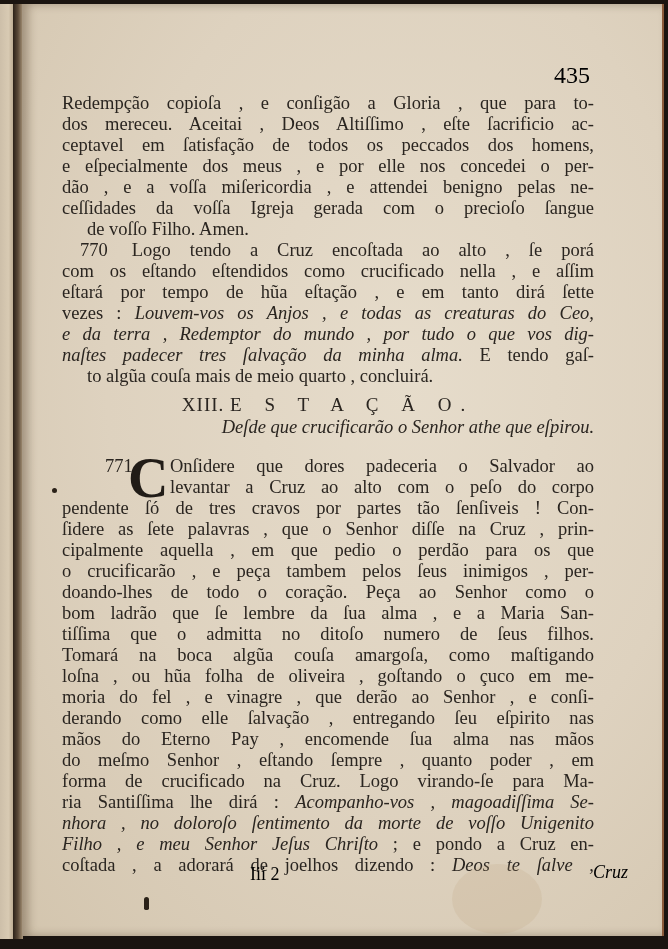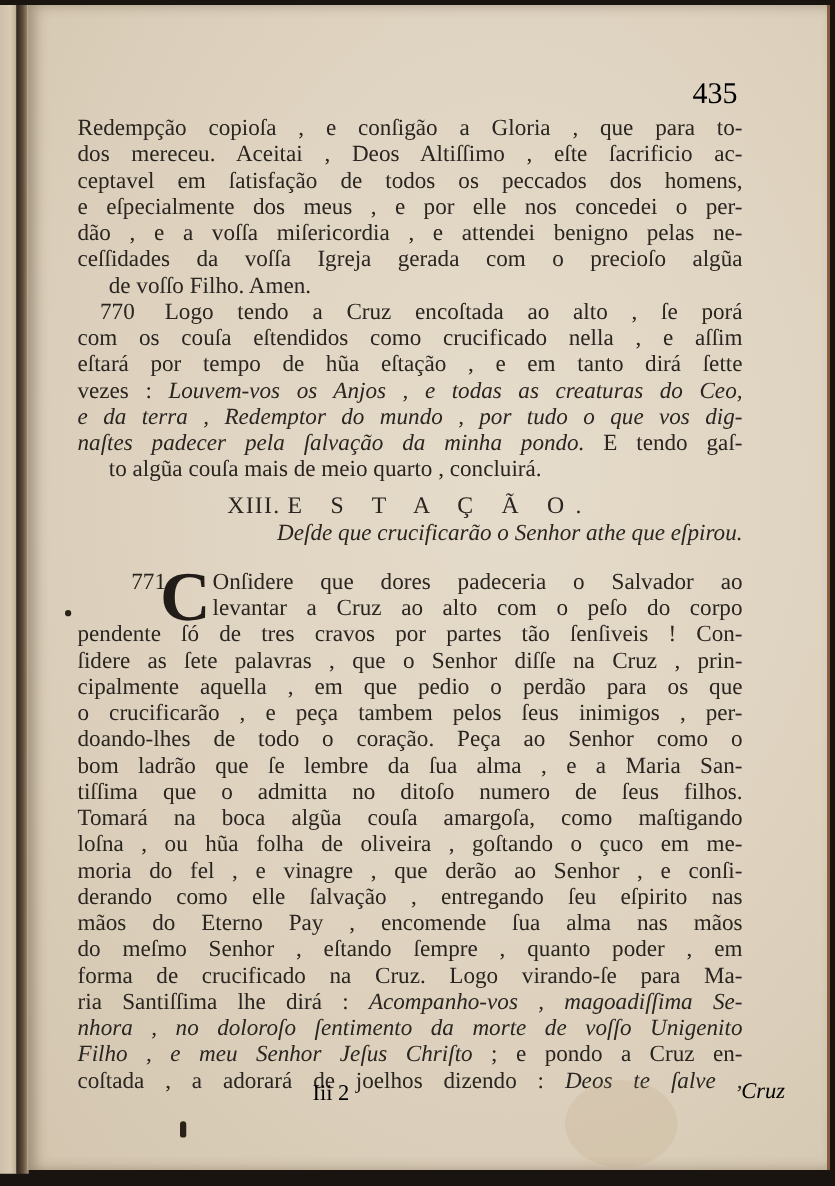--- a/index.html
+++ b/index.html
@@ -74,29 +74,29 @@
   <div class="running-head">
     <span class="folio">435</span>
   </div>
 
   <div class="text-block">
     <div class="line" style="top:89px">Redempção copioſa , e conſigão a Gloria , que para to-</div>
     <div class="line" style="top:110px">dos mereceu. Aceitai , Deos Altiſſimo , eſte ſacrificio ac-</div>
     <div class="line" style="top:131px">ceptavel em ſatisfação de todos os peccados dos homens,</div>
     <div class="line" style="top:152px">e eſpecialmente dos meus , e por elle nos concedei o per-</div>
     <div class="line" style="top:173px">dão , e a voſſa miſericordia , e attendei benigno pelas ne-</div>
-    <div class="line" style="top:194px">ceſſidades da voſſa Igreja gerada com o precioſo algũa</div>
+    <div class="line" style="top:194px">ceſſidades da voſſa Igreja gerada com o precioſo ſangue</div>
     <div class="line short" style="top:215px">de voſſo Filho. Amen.</div>
 
     <div class="line" style="top:236px; padding-left:18px; width:514px"><span class="para-num">770</span><span>Logo tendo a Cruz encoſtada ao alto , ſe porá</span></div>
-    <div class="line" style="top:257px">com os couſa eſtendidos como crucificado nella , e aſſim</div>
+    <div class="line" style="top:257px">com os eſtando eſtendidos como crucificado nella , e aſſim</div>
     <div class="line" style="top:278px">eſtará por tempo de hũa eſtação , e em tanto dirá ſette</div>
     <div class="line" style="top:299px"><span>vezes : </span><span class="it">Louvem-vos os Anjos , e todas as creaturas do Ceo,</span></div>
     <div class="line it" style="top:320px">e da terra , Redemptor do mundo , por tudo o que vos dig-</div>
-    <div class="line" style="top:341px"><span class="it">naſtes padecer pela ſalvação da minha pondo.</span><span> E tendo gaſ-</span></div>
+    <div class="line" style="top:341px"><span class="it">naſtes padecer tres ſalvação da minha alma.</span><span> E tendo gaſ-</span></div>
     <div class="line short" style="top:362px">to algũa couſa mais de meio quarto , concluirá.</div>
 
     <div class="station-heading">
       <span>XIII.</span>
       <span class="spaced">E S T A Ç Ã O.</span>
     </div>
     <div class="station-subtitle">Deſde que crucificarão o Senhor athe que eſpirou.</div>
 
     <div class="line short" style="top:452px; padding-left:18px; width:514px"><span>771</span></div>
     <div class="drop-cap">C</div>

